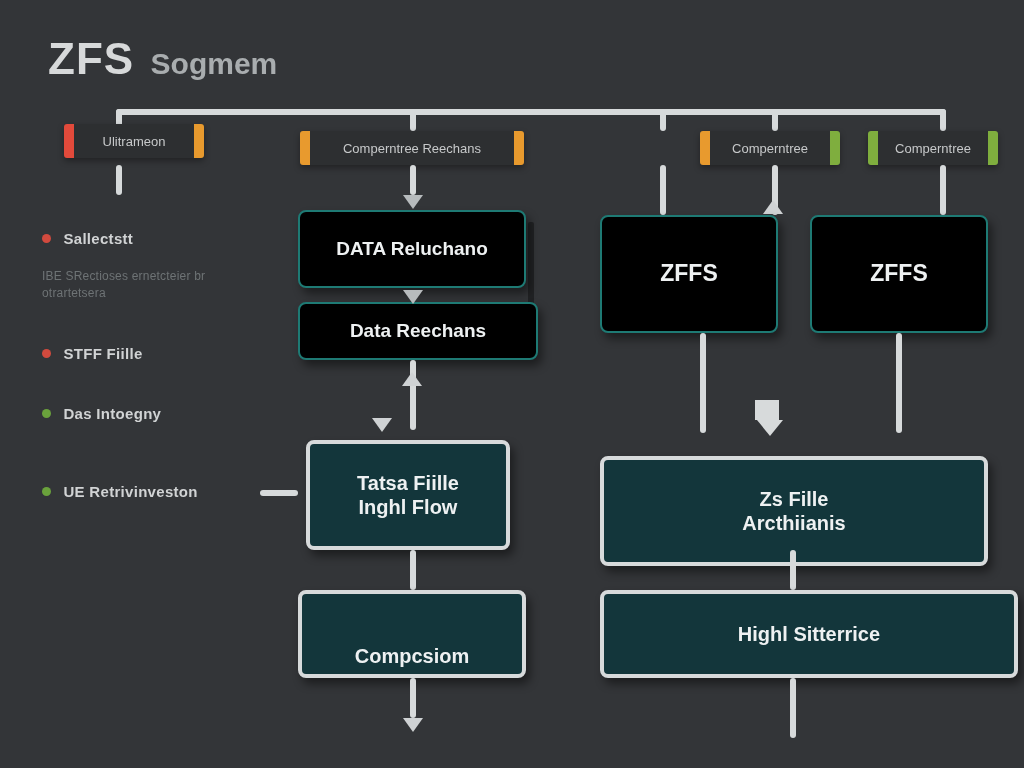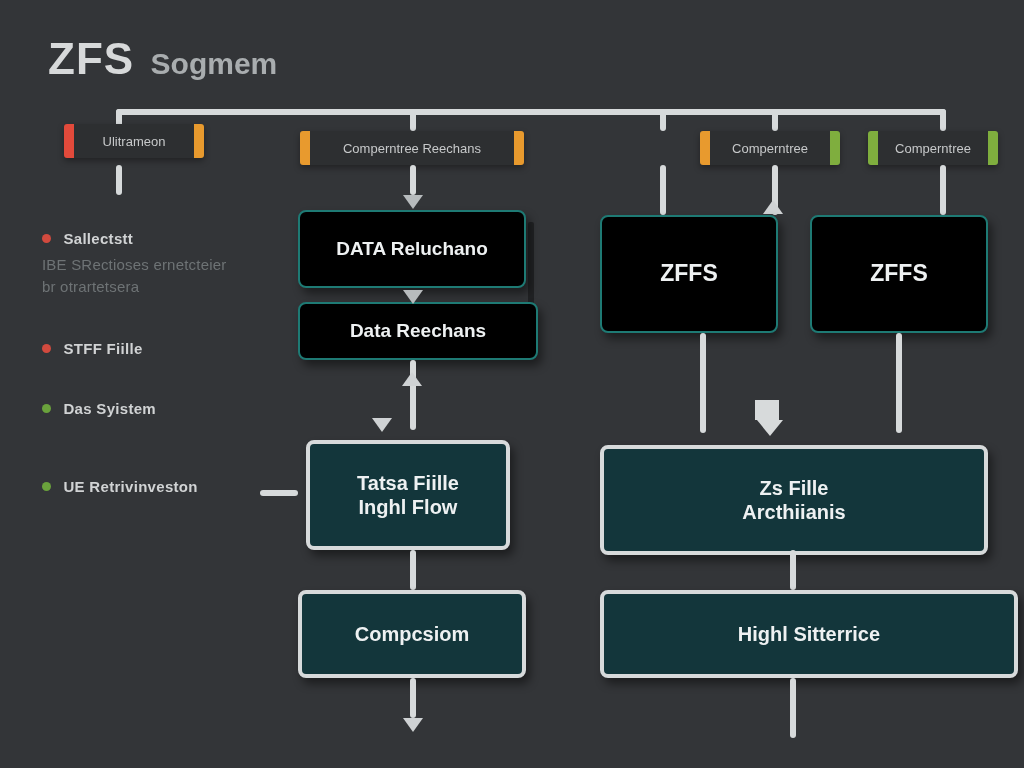--- a/index.html
+++ b/index.html
@@ -92,21 +92,21 @@
     left: 42px;
     width: 220px;
   }
   .legend .item { margin-bottom: 42px; }
   .legend .dot {
     display: inline-block; width: 9px; height: 9px; border-radius: 50%;
     margin-right: 8px; vertical-align: 1px;
   }
   .legend .ttl { font-size: 15px; font-weight: 700; color: #d1d3d4; letter-spacing: .3px; }
   .legend .desc {
-    font-size: 15px; color: #6e7375; margin-top: 6px; line-height: 1.45;
+    font-size: 12px; color: #6e7375; margin-top: 20px; line-height: 1.45;
     max-width: 200px; letter-spacing: .2px;
   }
 
   
   .shadow-stub {
     position: absolute; background: rgba(0,0,0,.35); border-radius: 2px;
   }
 </style>
 </head>
 <body>
@@ -178,29 +178,29 @@
 <div class="conn-v" style="top:333px; left:700px; height:100px;"></div>
 <div class="conn-v" style="top:333px; left:896px; height:100px;"></div>
 
 <div style="position:absolute; top:400px; left:755px; width:24px; height:20px; background:#d7dadb;"></div>
 <div class="arrow-down" style="top:420px; left:757px; border-left-width:13px; border-right-width:13px; border-top-width:16px; border-top-color:#d7dadb;"></div>
 
 <div class="box dark-outline" style="top:440px; left:306px; width:204px; height:110px;">
   <span style="white-space:pre-line;">Tatsa Fiille
 Inghl Flow</span>
 </div>
-<div class="box dark-outline" style="top:445px; left:600px; width:388px; height:110px;">
+<div class="box dark-outline" style="top:456px; left:600px; width:388px; height:110px;">
   <span style="white-space:pre-line;">Zs Fille
 Arcthiianis</span>
 </div>
 
 <div class="conn-v" style="top:550px; left:410px; height:40px;"></div>
 <div class="conn-v" style="top:550px; left:790px; height:40px;"></div>
 
-<div class="box dark-outline" style="top:590px; left:298px; width:228px; height:88px;">
+<div class="box dark-outline" style="top:590px; left:298px; width:228px; height:88px;align-items:flex-end;">
   <span>Compcsiom</span>
 </div>
 <div class="box dark-outline" style="top:590px; left:600px; width:418px; height:88px;">
   <span>Highl Sitterrice</span>
 </div>
 
 <div class="conn-v" style="top:678px; left:410px; height:40px;"></div>
 <div class="arrow-down" style="top:718px; left:403px;"></div>
 <div class="conn-v" style="top:678px; left:790px; height:60px;"></div>
 
@@ -213,19 +213,19 @@
     <span class="dot" style="background:#d24a3e"></span>
     <span class="ttl">Sallectstt</span>
     <div class="desc">IBE SRectioses ernetcteier br otrartetsera</div>
   </div>
   <div class="item">
     <span class="dot" style="background:#d24a3e"></span>
     <span class="ttl">STFF Fiille</span>
   </div>
   <div class="item" style="margin-bottom:60px;">
     <span class="dot" style="background:#6aa23c"></span>
-    <span class="ttl">Das Syistem</span>
+    <span class="ttl">Das Intoegny</span>
   </div>
   <div class="item">
     <span class="dot" style="background:#6aa23c"></span>
     <span class="ttl">UE Retrivinveston</span>
   </div>
 </div>
 
 </body></html>

